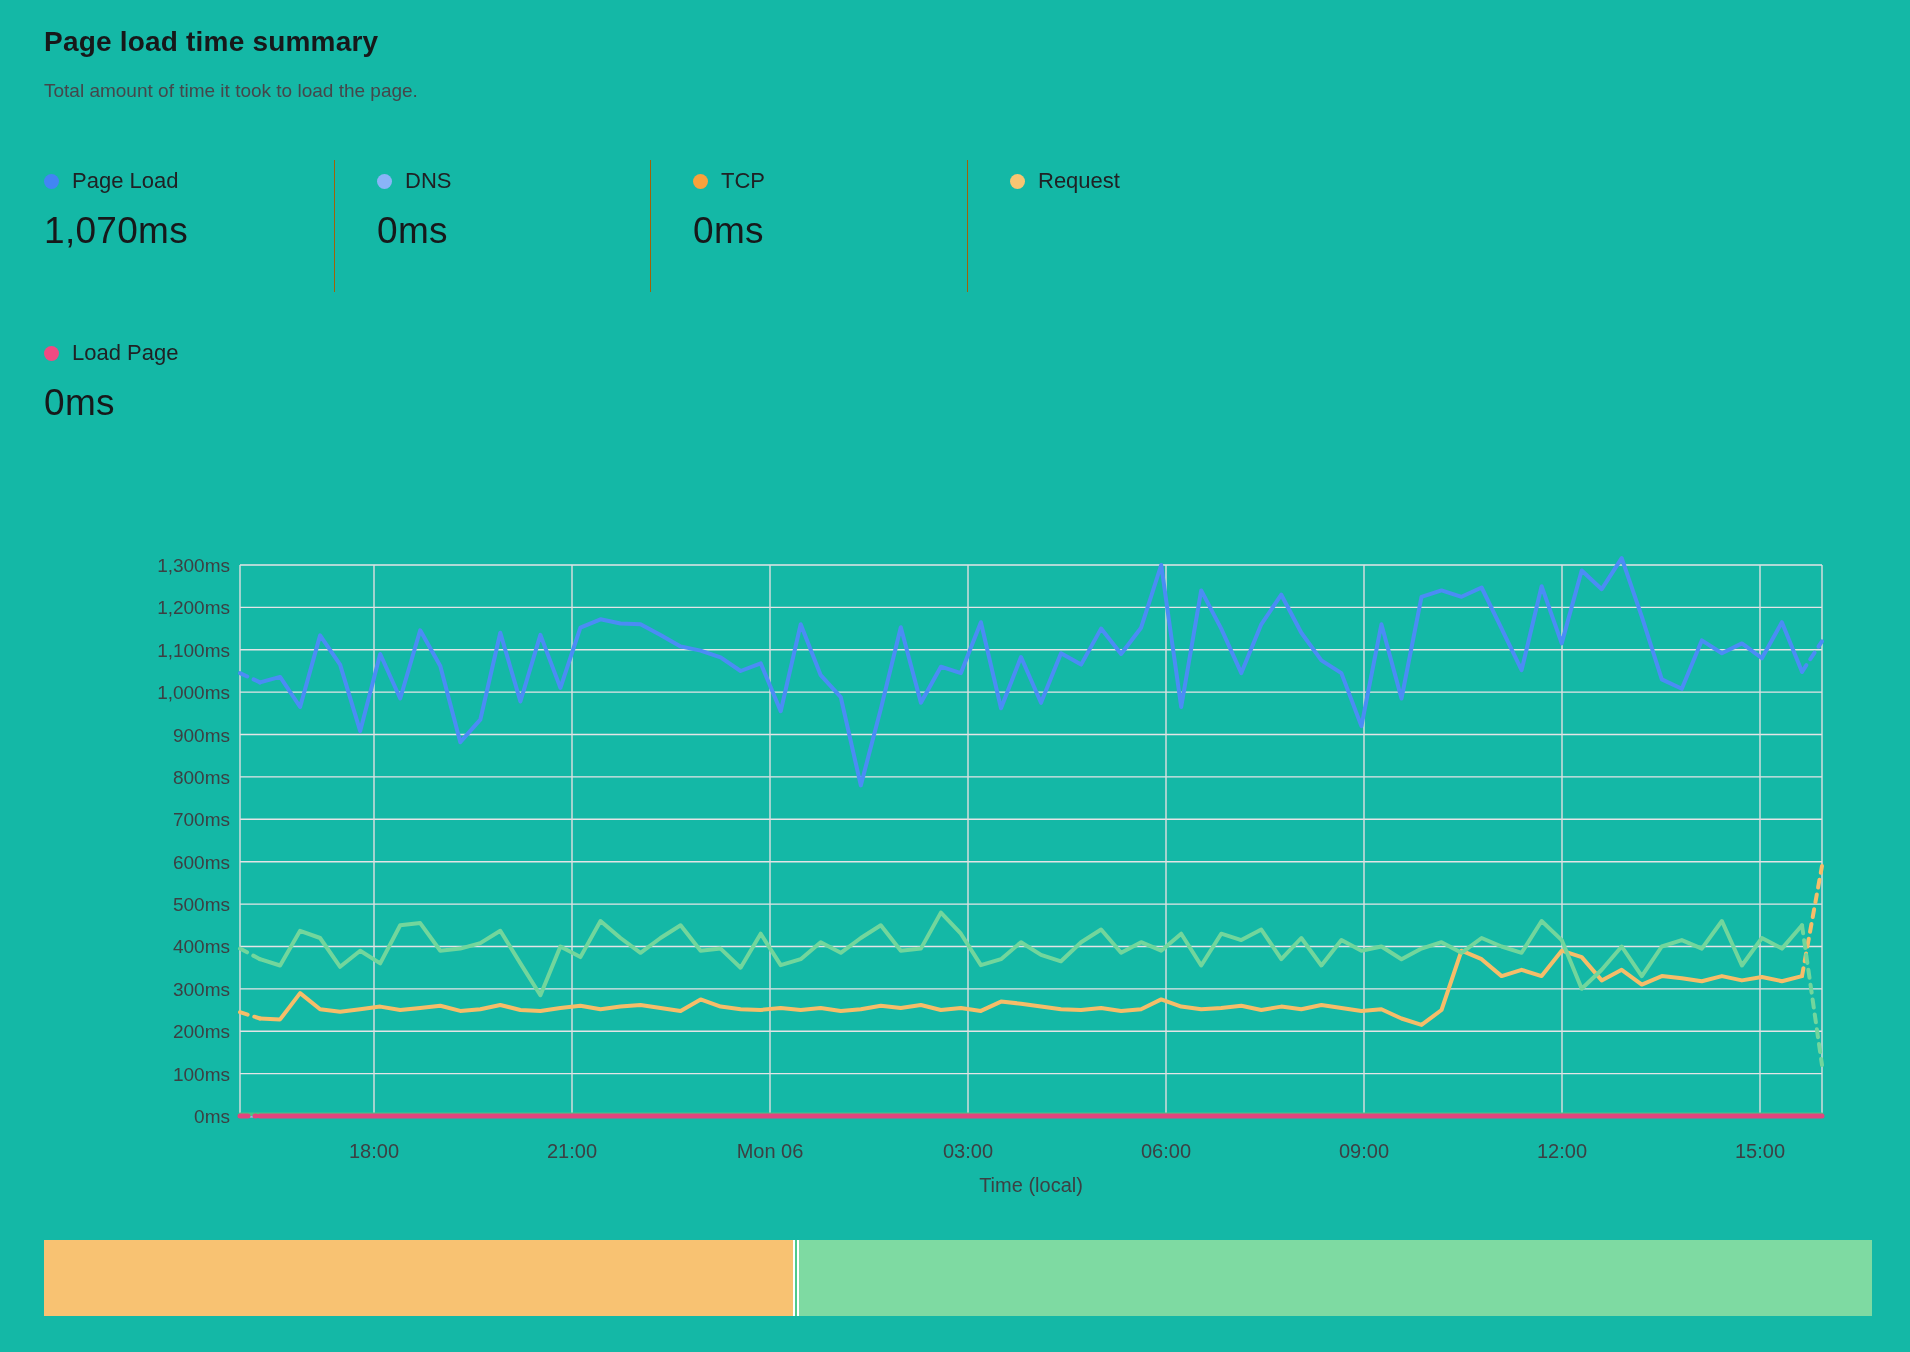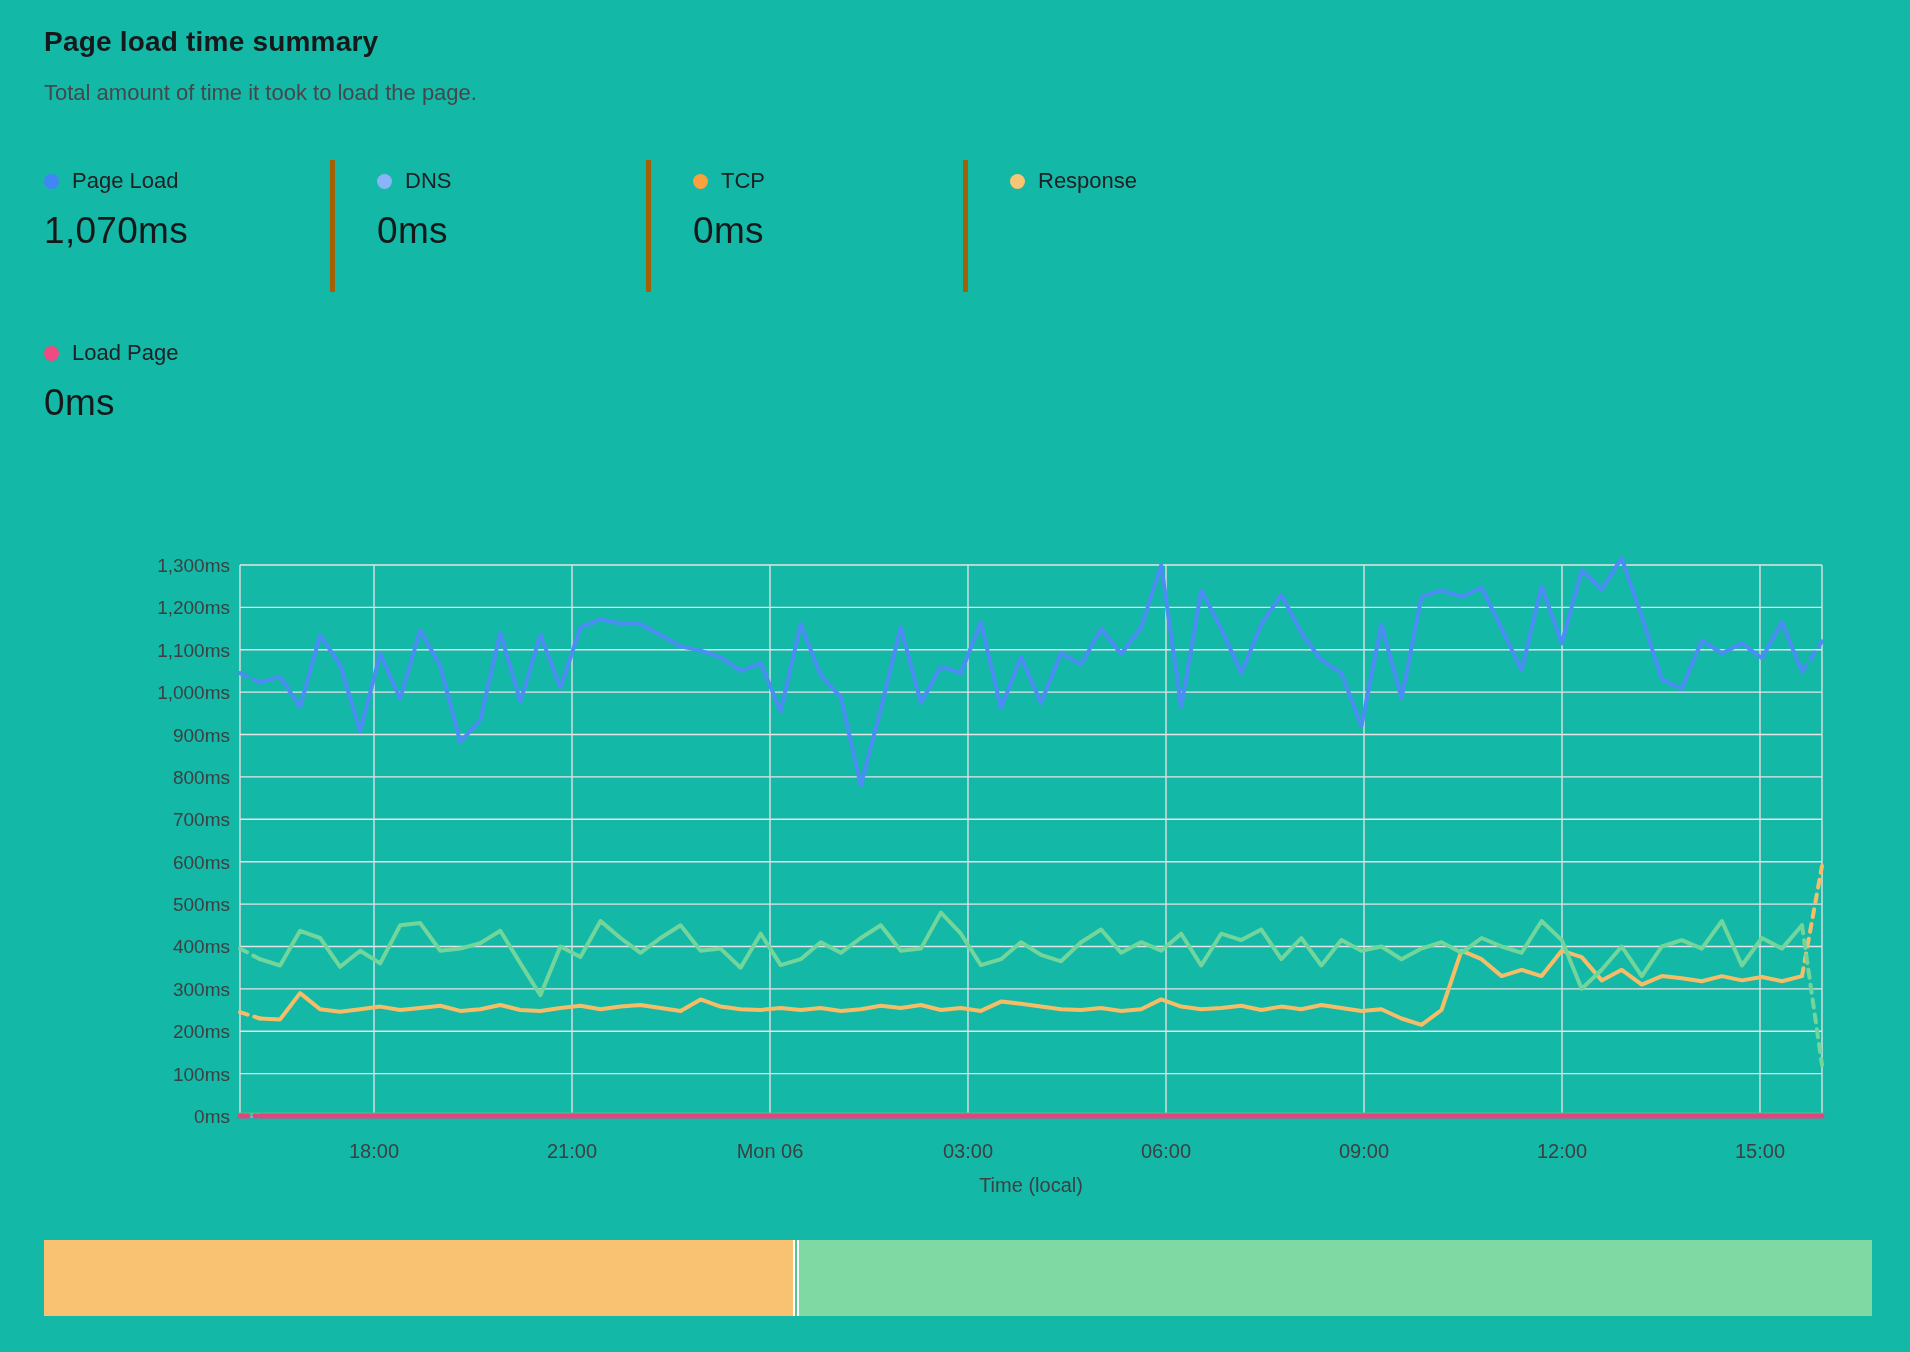--- a/index.html
+++ b/index.html
@@ -1,24 +1,24 @@
 <!DOCTYPE html>
 <html><head>
 <meta charset="utf-8">
 <style>
   html,body{margin:0;padding:0;background:#fff;}
   body{font-family:"Liberation Sans","DejaVu Sans",sans-serif;color:#202124;}
   #app{position:relative;width:1910px;height:1352px;background:#14b8a6;overflow:hidden;}
   .header{position:absolute;left:44px;top:26px;}
   .title{font-size:28px;font-weight:700;color:#17181a;letter-spacing:.2px;}
-  .subtitle{margin-top:22px;font-size:22px;color:#45474b;}
+  .subtitle{margin-top:22px;font-size:19px;color:#45474b;}
   .stats-row{position:absolute;left:44px;top:160px;display:grid;grid-template-columns:291px 316px 317px 318px 316px 276px;height:132px;}
   .stat-col{box-sizing:border-box;padding-left:42px;}
   .stat-col:first-child{padding-left:0;}
-  .stat-col:not(:last-child){border-right:5px solid #a16207;}
+  .stat-col:not(:last-child){border-right:1px solid #a16207;}
   .stat-head{display:flex;align-items:center;gap:13px;margin-top:8px;}
   .dot{width:15px;height:15px;border-radius:50%;flex:0 0 auto;}
   .stat-label{font-size:22px;color:#202124;}
   .stat-value{margin-top:16px;font-size:37px;font-weight:400;color:#17181a;letter-spacing:.3px;}
   .stats-row2{position:absolute;left:44px;top:332px;}
   svg{position:absolute;left:0;top:0;}
   .bottom-bar{position:absolute;left:44px;top:1240px;width:1834px;height:76px;display:flex;align-items:stretch;}
   .bar-seg{height:100%;}
   .bar-gap{width:2px;height:100%;background:#fff;flex:0 0 auto;}
   text{font-family:"Liberation Sans","DejaVu Sans",sans-serif;}
@@ -50,21 +50,21 @@
       <div class="stat-col">
         <div class="stat-head">
           <span class="dot" style="background:#F9A13C"></span>
           <span class="stat-label">TCP</span>
         </div>
         <div class="stat-value">0ms</div>
       </div>
       <div class="stat-col">
         <div class="stat-head">
           <span class="dot" style="background:#F8C572"></span>
-          <span class="stat-label">Response</span>
+          <span class="stat-label">Request</span>
         </div>
       </div>
     </div>
   <div class="stats-row2" id="stats-row2">
       <div class="stat-col">
         <div class="stat-head">
           <span class="dot" style="background:#F04A82"></span>
           <span class="stat-label">Load Page</span>
         </div>
         <div class="stat-value">0ms</div>

